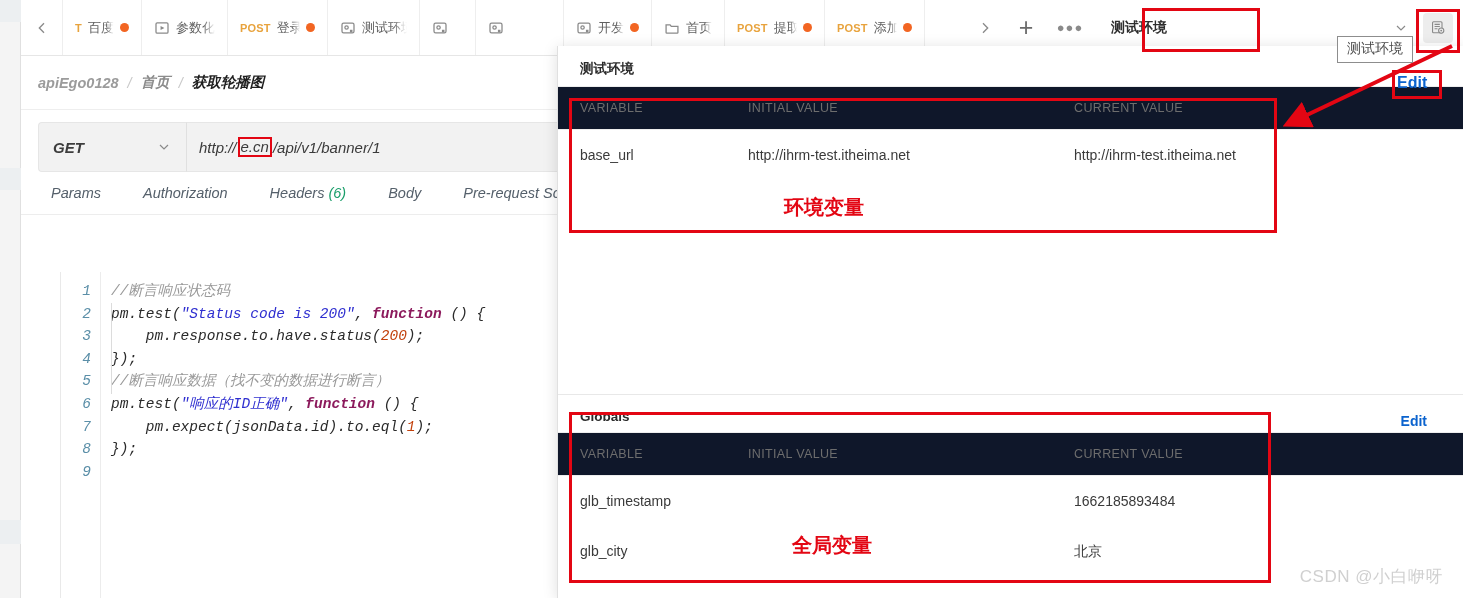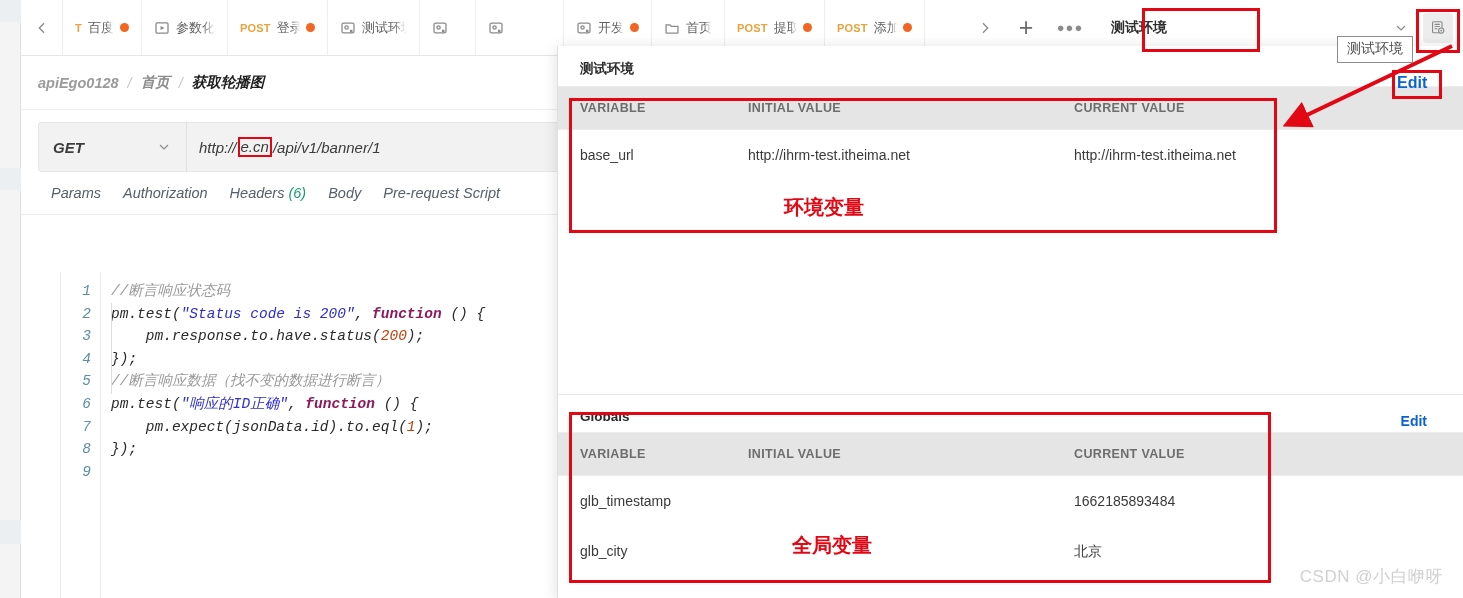--- a/index.html
+++ b/index.html
@@ -108,21 +108,21 @@
   .urlbox {
     flex:1; background:#f2f2f2; border:1px solid #e6e6e6; border-left:1px solid #e0e0e0;
     display:flex; align-items:center; padding:4px 12px; font-size:15px; color:#3b3b3b;
     overflow:hidden; white-space:nowrap;
   }
   .url-hl {
     border:2px solid #e30613; padding:0 1px; margin:0 1px; line-height:1.05;
   }
 
   .reqtabs {
-    display:flex; align-items:center; gap:22px; height:43px;
+    display:flex; align-items:center; gap:42px; height:43px;
     padding-left:30px; border-bottom:1px solid #ededed;
     font-size:14.5px; color:#55606b;
   }
   .reqtabs .rt { cursor:pointer; white-space:nowrap; }
   .reqtabs .cnt { color:#1a9e6a; }
 
   
   .editor {
     position:absolute; left:39px; right:0; top:216px; bottom:0;
     display:flex; font-family:"Liberation Mono", monospace; font-size:14.5px;
@@ -156,22 +156,22 @@
     box-shadow:0 2px 14px rgba(0,0,0,.13);
     overflow:hidden;
   }
   .pop-sec { position:relative; }
   .sec-title {
     font-size:13.5px; font-weight:700; color:#2b2b2b;
     padding:14px 0 8px 22px;
   }
   .vtable { width:100%; border-collapse:collapse; table-layout:fixed; }
   .vtable th {
-    text-align:left; font-size:12.5px; font-weight:700; color:#6d6d6d;
-    letter-spacing:.35px; padding:14px 0 14px 0; background:#e5e5e5;
+    text-align:left; font-size:12.5px; font-weight:400; color:#6d6d6d;
+    letter-spacing:.35px; padding:14px 0 14px 0; background:#0f172a;
     border-top:1px solid #ededed; border-bottom:1px solid #ededed;
   }
   .vtable td {
     font-size:14px; color:#3a3a3a; padding:17px 0 17px 0; vertical-align:top;
   }
   .col-var { width:190px; padding-left:22px !important; }
   .col-init { width:326px; }
   .col-cur { width:auto; }
   .sec-edit {
     position:absolute; right:36px; top:18px;

